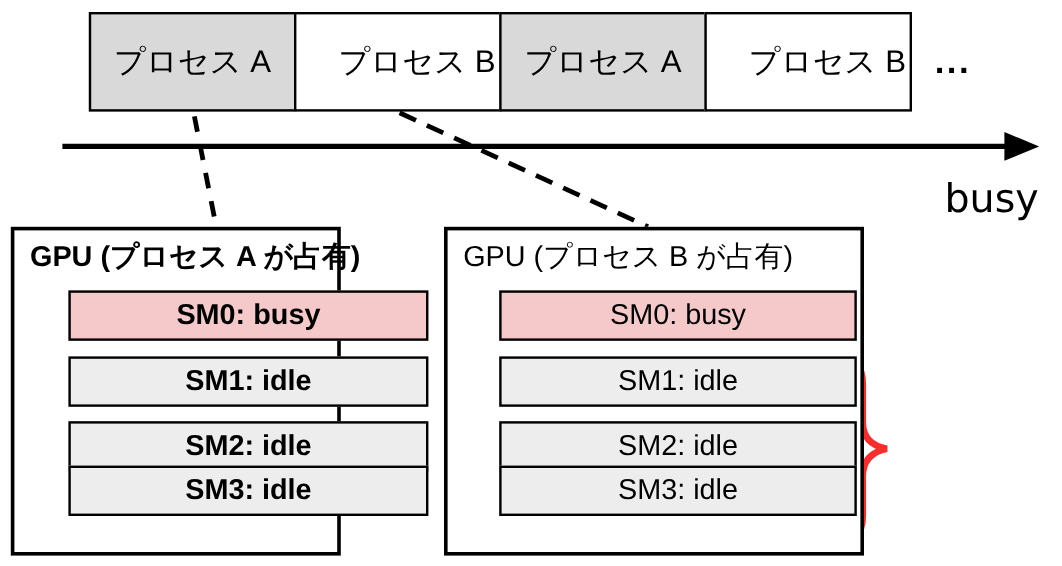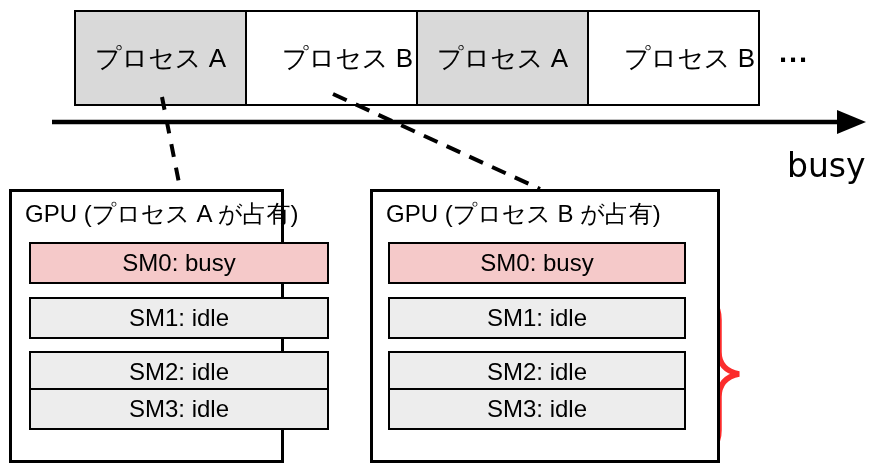--- a/index.html
+++ b/index.html
@@ -2,46 +2,46 @@
 <html style="--process-a-fill: #d9d9d9; --process-b-fill: #ffffff; --sm-busy-fill: #f5c9c9; --sm-idle-fill: #ededed; --accent-red: #fb2c2c; --line: #000000;"><head>
 <meta charset="utf-8">
 <style>
   html,body{margin:0;padding:0;background:#ffffff;}
   .stage{
     position:relative;width:885px;height:472px;background:#fff;overflow:hidden;
     font-family:"Liberation Sans","DejaVu Sans",sans-serif;color:#000;
   }
   
   .slot{
-    position:absolute;top:10px;height:96px;width:173px;
+    position:absolute;top:10px;height:83px;width:173px;
     border:2px solid var(--line);box-sizing:border-box;
     display:flex;align-items:center;justify-content:center;
     font-size:26px;
   }
   .slot.variant-a{background:var(--process-a-fill);}
   .slot.variant-b{background:var(--process-b-fill);padding-left:32px;}
   .ellipsis{
     position:absolute;left:779px;top:36px;font-size:29px;font-weight:bold;
     letter-spacing:2px;
   }
   .time-label{
     position:absolute;left:787px;top:146px;font-size:33px;
     font-family:"DejaVu Sans",sans-serif;
   }
   
   .gpu{
     position:absolute;top:189px;height:274px;background:#fff;
     border:3px solid var(--line);box-sizing:border-box;
   }
-  .gpu.left{left:9px;width:275px;}
+  .gpu.left{left:9px;width:275px;font-weight:bold;}
   .gpu.right{left:370px;width:350px;}
   .gpu-title{position:absolute;left:13px;top:6px;font-size:24px;white-space:nowrap;}
   .sm-row{
     position:absolute;height:42px;border:2px solid var(--line);box-sizing:border-box;
-    display:flex;align-items:center;justify-content:center;font-size:24px;
+    display:flex;align-items:center;justify-content:center;font-size:24px;margin-left:28px;
   }
   .gpu.left  .sm-row{left:17px;width:300px;}
   .gpu.right .sm-row{left:15px;width:298px;}
   .sm-row.r0{top:50px;}
   .sm-row.r1{top:105px;}
   .sm-row.r2{top:159px;text-align:center;}
   .sm-row.r3{top:196px;}
   .sm-row.busy{background:var(--sm-busy-fill);}
   .sm-row.idle{background:var(--sm-idle-fill);}
   

